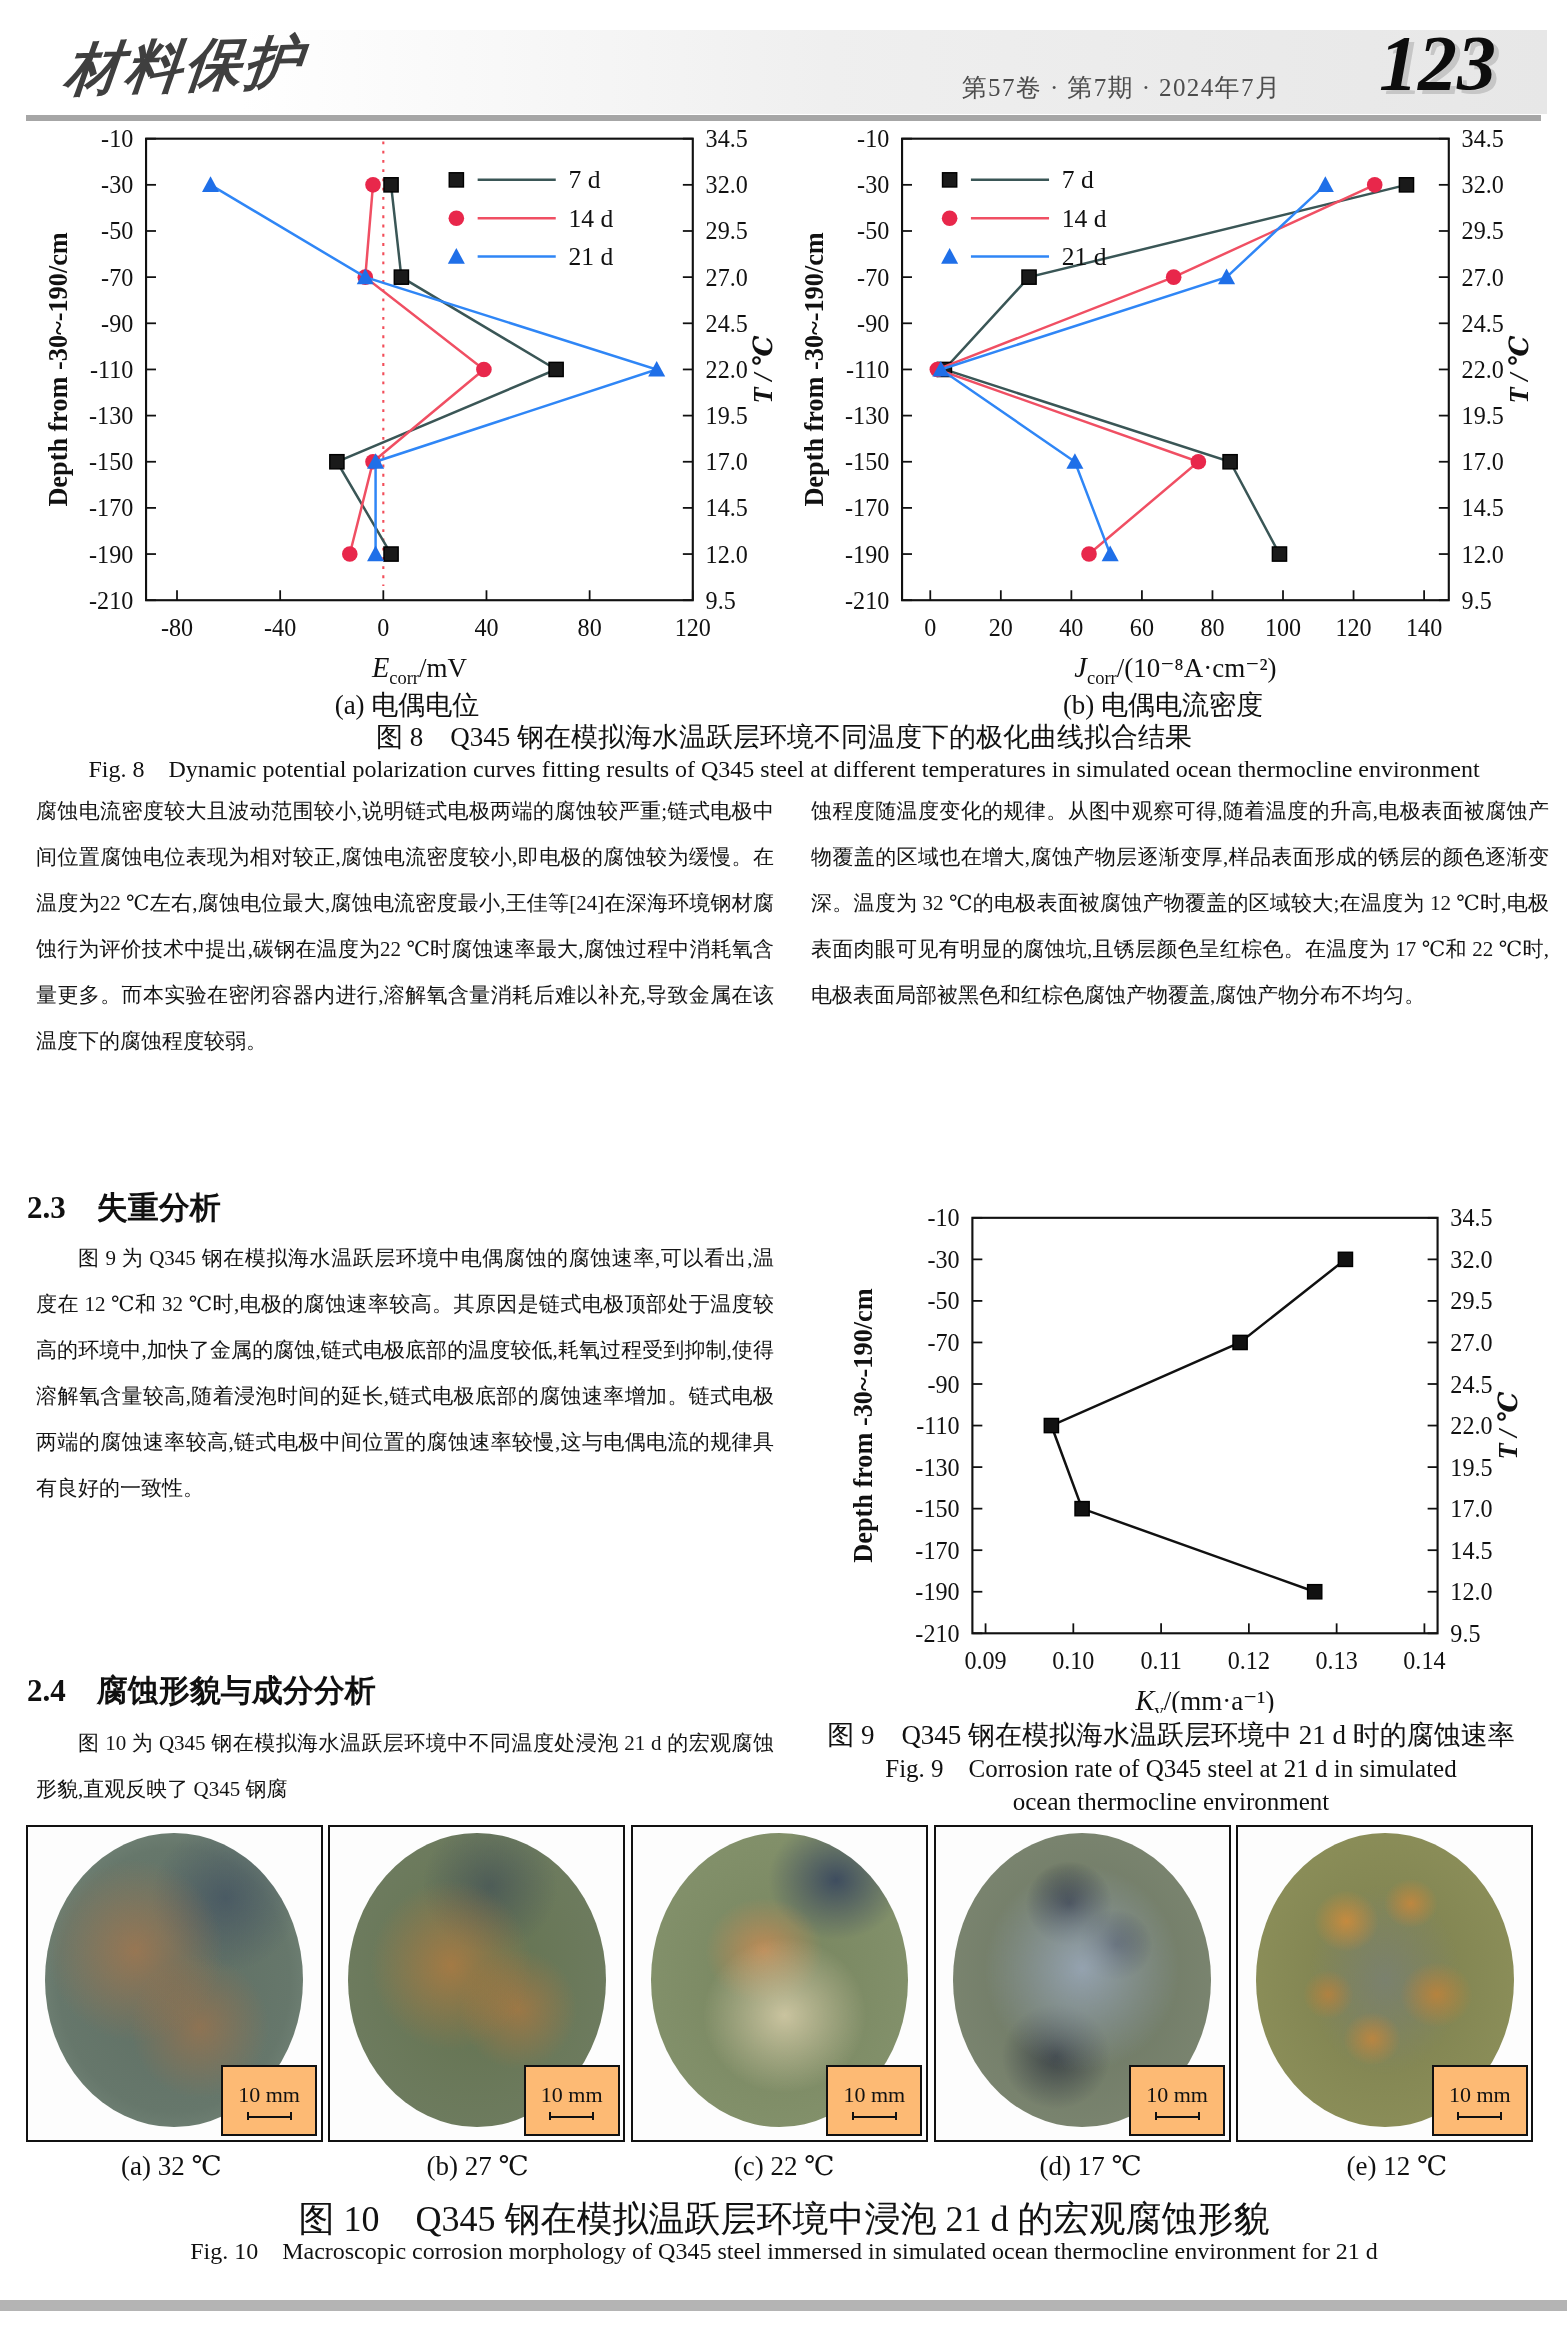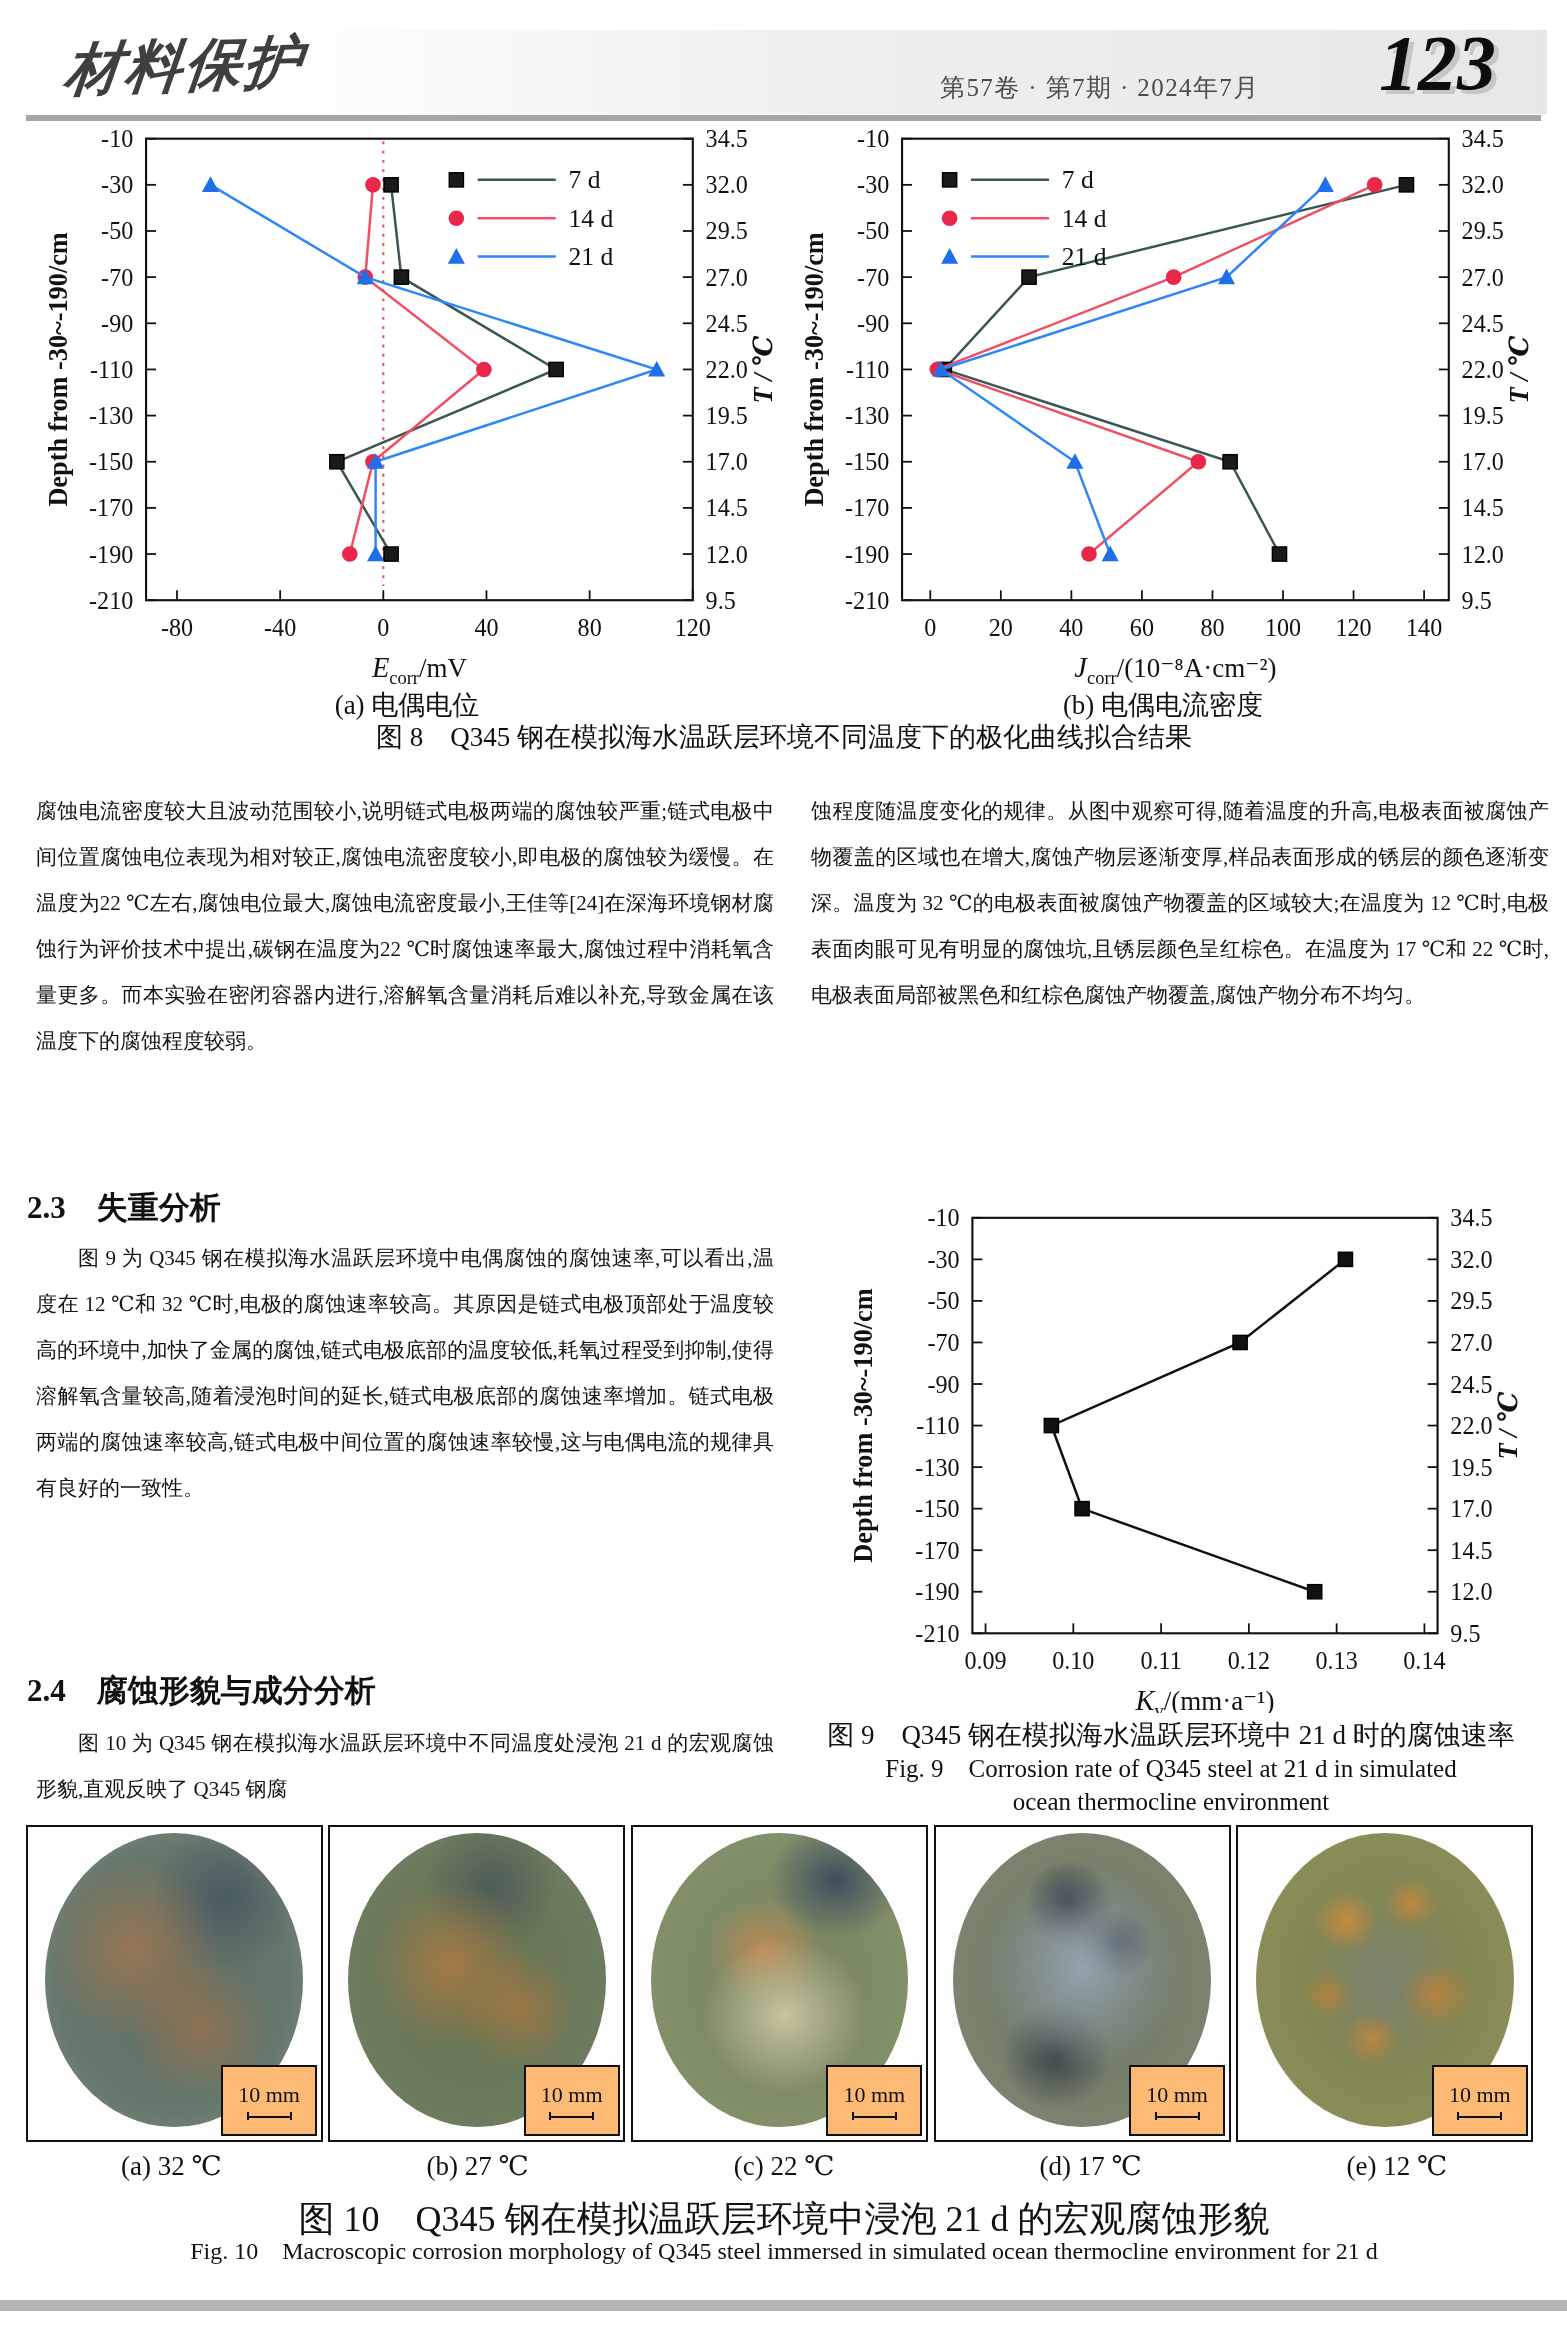--- a/index.html
+++ b/index.html
@@ -4,21 +4,21 @@
 <style>
   html,body{margin:0;padding:0;background:#888;}
   #page{position:relative;width:1568px;height:2330px;background:#ffffff;
         font-family:"Liberation Serif","DejaVu Serif",serif;color:#1a1a1a;overflow:hidden;}
   .abs{position:absolute;}
   
   #header-band{left:241px;top:30px;width:1306px;height:84px;
        background:linear-gradient(90deg,#ffffff 0%,#efefef 45%,#e7e7e7 100%);}
   #journal-logo{left:65px;top:28px;font-size:57px;font-weight:bold;font-style:italic;
        color:#3f3f3f;transform:rotate(-2deg) skewX(-8deg);letter-spacing:2.8px;white-space:nowrap;}
-  #issue-info{left:940px;top:71px;width:419px;text-align:left;font-size:25px;color:#4c4c4c;
+  #issue-info{left:912px;top:71px;width:419px;text-align:center;font-size:25px;color:#4c4c4c;
        letter-spacing:1.4px;white-space:nowrap;}
   #page-number{left:1379px;top:24px;font-size:78px;font-weight:bold;font-style:italic;color:#0d0d0d;
        text-shadow:5px 3.6px 0 #c6c6c6;line-height:1;}
   #header-rule{left:26px;top:115px;width:1515px;height:6.4px;background:#a6a6a6;}
   
   svg{font-family:"Liberation Serif","DejaVu Serif",serif;}
   .chart-svg{position:absolute;}
   #fig8a-svg{left:36px;top:128px;width:742px;height:561px;}
   #fig8b-svg{left:792px;top:128px;width:742px;height:561px;}
   #fig9-svg{left:841px;top:1207px;width:696px;height:506px;}
@@ -264,20 +264,21 @@
       <line x1="252" y1="127" x2="362" y2="127" stroke="#f04f63" stroke-width="3.5"></line>
       <text x="380" y="139" font-size="36" fill="#111">14 d</text>
       <polygon points="222,169 210,191 234,191" fill="#1f6fe8"></polygon>
       <line x1="252" y1="181" x2="362" y2="181" stroke="#2f86f6" stroke-width="3.5"></line>
       <text x="380" y="193" font-size="36" fill="#111">21 d</text>
     </svg>
 
   <div class="abs sub-caption" style="left:792px;">(b) 电偶电流密度</div>
   <div class="abs sub-caption" style="left:36px;">(a) 电偶电位</div>
   <div class="abs caption-zh" style="top:719px;">图 8　Q345 钢在模拟海水温跃层环境不同温度下的极化曲线拟合结果</div>
+  <div class="abs caption-en" style="top:753px;">Fig. 8　Dynamic potential polarization curves fitting results of Q345 steel at different temperatures in simulated ocean thermocline environment</div>
 
   <div class="abs col" style="left:27px;top:788px;">腐蚀电流密度较大且波动范围较小,说明链式电极两端的腐蚀较严重;链式电极中间位置腐蚀电位表现为相对较正,腐蚀电流密度较小,即电极的腐蚀较为缓慢。在温度为22 ℃左右,腐蚀电位最大,腐蚀电流密度最小,王佳等[24]在深海环境钢材腐蚀行为评价技术中提出,碳钢在温度为22 ℃时腐蚀速率最大,腐蚀过程中消耗氧含量更多。而本实验在密闭容器内进行,溶解氧含量消耗后难以补充,导致金属在该温度下的腐蚀程度较弱。</div>
   <div class="abs heading" style="left:27px;top:1187px;">2.3　失重分析</div>
   <div class="abs col indent" style="left:27px;top:1235px;">图 9 为 Q345 钢在模拟海水温跃层环境中电偶腐蚀的腐蚀速率,可以看出,温度在 12 ℃和 32 ℃时,电极的腐蚀速率较高。其原因是链式电极顶部处于温度较高的环境中,加快了金属的腐蚀,链式电极底部的温度较低,耗氧过程受到抑制,使得溶解氧含量较高,随着浸泡时间的延长,链式电极底部的腐蚀速率增加。链式电极两端的腐蚀速率较高,链式电极中间位置的腐蚀速率较慢,这与电偶电流的规律具有良好的一致性。</div>
   <div class="abs heading" style="left:27px;top:1670px;">2.4　腐蚀形貌与成分分析</div>
   <div class="abs col indent" style="left:27px;top:1720px;">图 10 为 Q345 钢在模拟海水温跃层环境中不同温度处浸泡 21 d 的宏观腐蚀形貌,直观反映了 Q345 钢腐</div>
 
   <div class="abs col" style="left:802px;top:788px;">蚀程度随温度变化的规律。从图中观察可得,随着温度的升高,电极表面被腐蚀产物覆盖的区域也在增大,腐蚀产物层逐渐变厚,样品表面形成的锈层的颜色逐渐变深。温度为 32 ℃的电极表面被腐蚀产物覆盖的区域较大;在温度为 12 ℃时,电极表面肉眼可见有明显的腐蚀坑,且锈层颜色呈红棕色。在温度为 17 ℃和 22 ℃时,电极表面局部被黑色和红棕色腐蚀产物覆盖,腐蚀产物分布不均匀。</div>
 
   <svg class="chart-svg" id="fig9-svg" viewBox="0 0 980 712">

